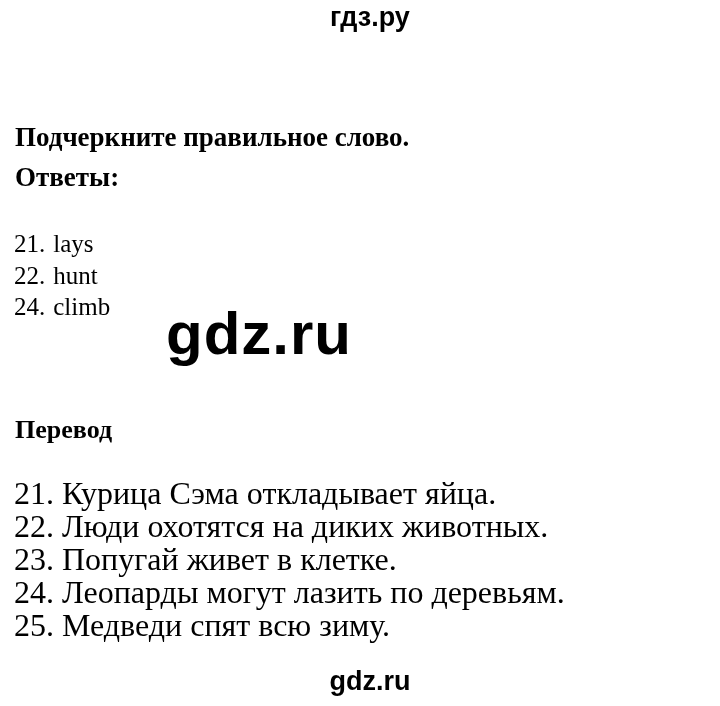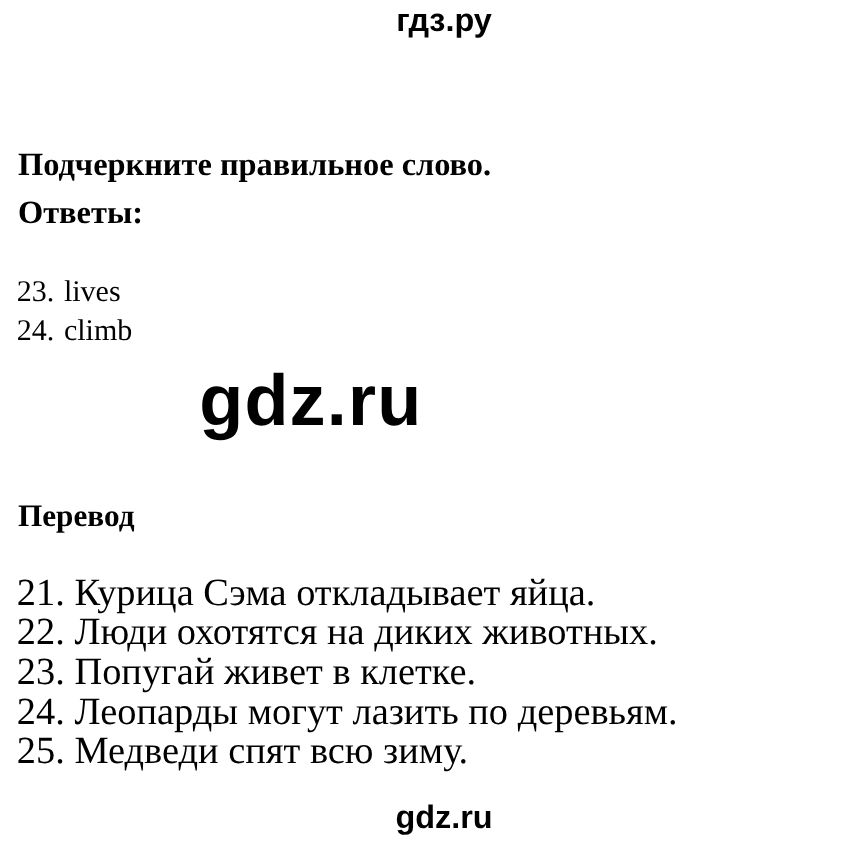--- a/index.html
+++ b/index.html
@@ -83,21 +83,24 @@
 
   <div class="site-logo top">гдз.ру</div>
 
 
   <div class="heading task">Подчеркните правильное слово.</div>
 
   <div class="heading answers-heading">Ответы:</div>
 
   <ol class="plain answers">
     <li>
-      <span class="num">23.</span><span>lives</span>
+      <span class="num">21.</span><span>lays</span>
+    </li>
+    <li>
+      <span class="num">22.</span><span>hunt</span>
     </li>
     <li>
       <span class="num">24.</span><span>climb</span>
     </li>
   </ol>
 
   <div class="watermark">gdz.ru</div>
 
   <div class="heading translation-heading">Перевод</div>
 

